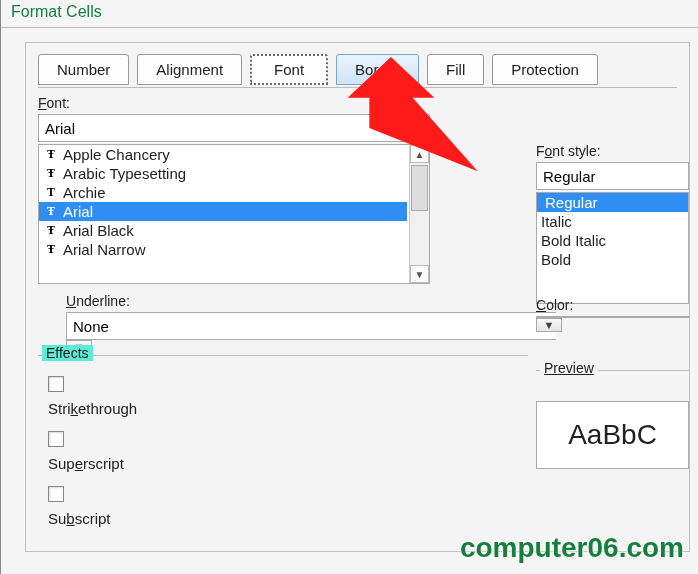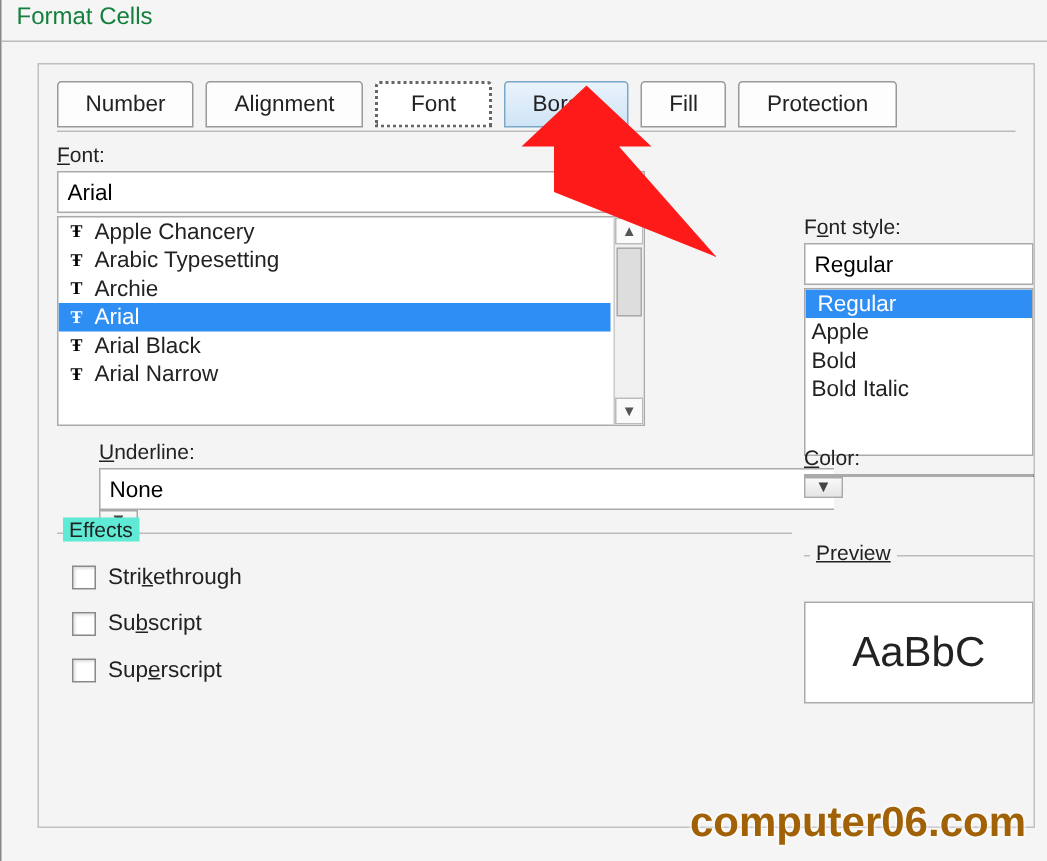--- a/index.html
+++ b/index.html
@@ -146,21 +146,21 @@
   }
   .effects {
     position:absolute; left:0; top:260px; width:490px;
     border-top:1px solid #bbb;
     padding-top:0;
   }
   .effects-title {
     position:relative; top:-11px; left:4px;
     background:#5eead4; padding:0 4px; display:inline-block;
   }
-  .chkrow { display:flex; align-items:flex-end; gap:8px; padding:4px 10px 10px 10px; font-size:15px;}
+  .chkrow { display:flex; align-items:flex-start; gap:8px; padding:4px 10px 10px 10px; font-size:15px;flex-direction:column;}
   .chk {
     width:16px;height:16px;border:1px solid #888;background:#fff;
     box-shadow: inset 1px 1px 2px rgba(0,0,0,.15);
   }
   .preview {
     position:absolute; left:498px; top:275px; right:0;
     border-top:1px solid #bbb;
   }
   .preview-title {
     position:relative; top:-11px; left:4px;
@@ -175,21 +175,21 @@
   
   .arrow {
     position:absolute;
     left:270px; top:50px;
     width:240px; height:130px;
     pointer-events:none;
   }
   .watermark {
     position:absolute; right:14px; bottom:10px;
     font-size:28px; font-weight:bold;
-    color:#a16207;
+    color:#15803d;
     font-family: Arial, sans-serif;
     text-shadow: 0 0 3px #fff, 0 0 3px #fff;
   }
 </style>
 </head>
 <body>
 
 <div class="window">
   <div class="title">Format Cells</div>
 
@@ -243,27 +243,27 @@
       </div>
 
       <div class="stylecol">
         <div class="label">F<span class="underline-letter">o</span>nt style:</div>
         <input class="textinput" value="Regular" style="">
         <div class="listbox stylelist">
           <div class="listitem selected">
               <span style="padding-left:4px">Regular</span>
             </div>
           <div class="listitem">
-              <span>Apple</span>
+              <span>Italic</span>
+            </div>
+          <div class="listitem">
+              <span>Bold Italic</span>
             </div>
           <div class="listitem">
               <span>Bold</span>
-            </div>
-          <div class="listitem">
-              <span>Bold Italic</span>
             </div>
         </div>
       </div>
 
       <div class="underline-block">
         <div class="label"><span class="underline-letter">U</span>nderline:</div>
         <div class="combo">
           <input class="textinput" value="None" style="">
           <div class="combo-btn">▼</div>
         </div>
@@ -278,25 +278,25 @@
       </div>
 
       <div class="effects">
         <span class="effects-title">Effects</span>
         <div class="chkrow">
           <div class="chk"></div>
           <span>Stri<span class="underline-letter">k</span>ethrough</span>
         </div>
         <div class="chkrow">
           <div class="chk"></div>
-          <span>Su<span class="underline-letter">b</span>script</span>
+          <span>Sup<span class="underline-letter">e</span>rscript</span>
         </div>
         <div class="chkrow">
           <div class="chk"></div>
-          <span>Sup<span class="underline-letter">e</span>rscript</span>
+          <span>Su<span class="underline-letter">b</span>script</span>
         </div>
       </div>
 
       <div class="preview">
         <span class="preview-title">Preview</span>
         <div class="previewbox">
           <span>AaBbC</span>
         </div>
       </div>
 

